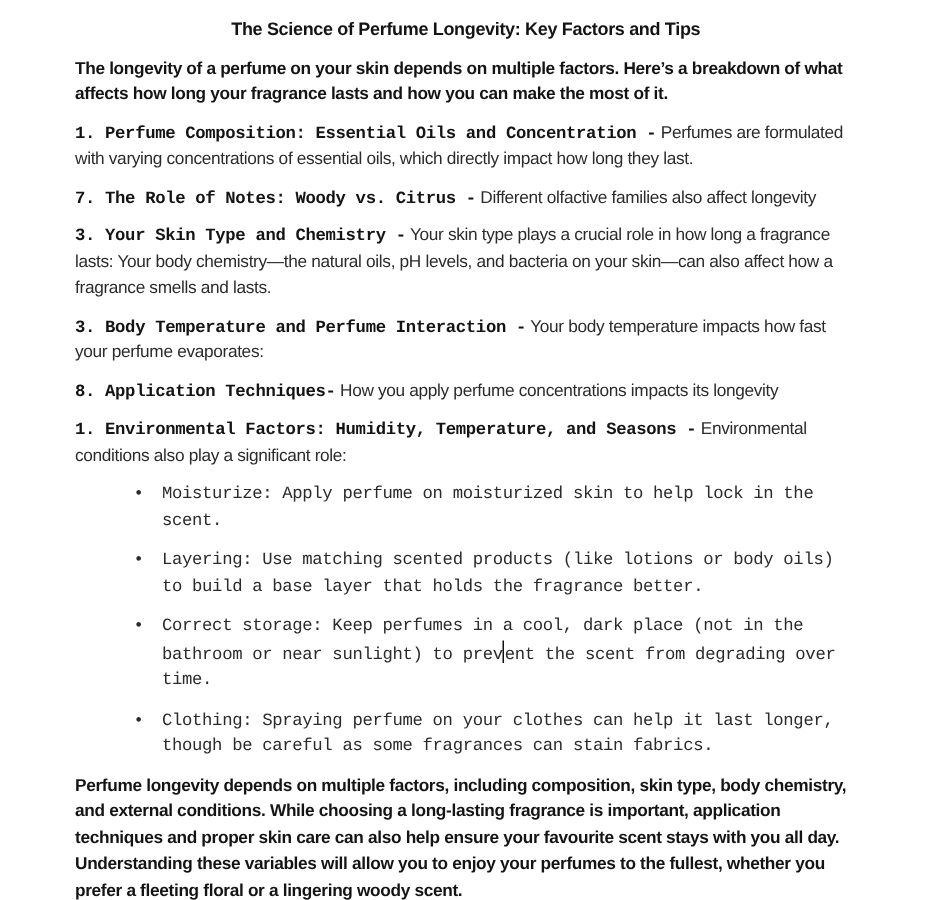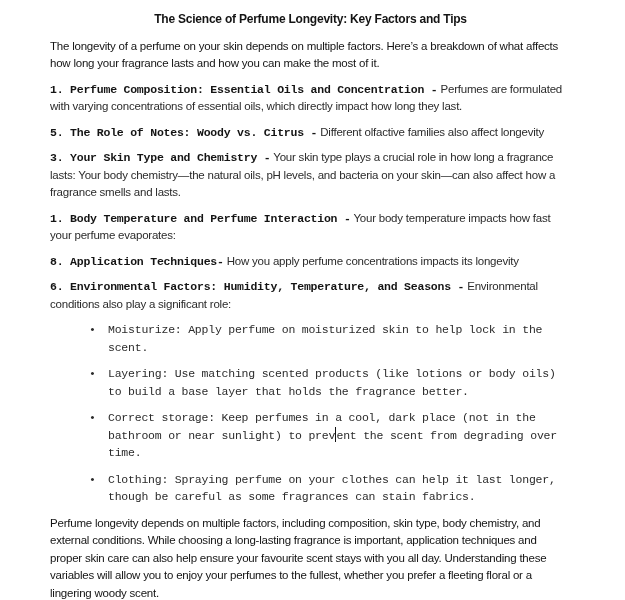--- a/index.html
+++ b/index.html
@@ -29,21 +29,21 @@
     font-weight: 700;
     color: #141414;
     text-align: center;
     margin: 0 0 9px 0;
     line-height: 17.5px;
   }
   p {
     margin: 0 0 8px 0;
   }
   .bold-para {
-    font-weight: 400;
+    font-weight: 700;
     color: #141414;
   }
   .sec-head {
     font-weight: 700;
     color: #141414;
     font-family: Liberation Mono, monospace;
   }
   ul.tips {
     list-style: none;
     margin: 0 0 8px 0;
@@ -74,29 +74,29 @@
 <body>
 
 <div class="page">
 
   <h1 class="doc-title">The Science of Perfume Longevity: Key Factors and Tips</h1>
 
   <p class="bold-para">The longevity of a perfume on your skin depends on multiple factors. Here’s a breakdown of what affects how long your fragrance lasts and how you can make the most of it.</p>
 
   <p><strong class="sec-head">1. Perfume Composition: Essential Oils and Concentration -</strong> <span>Perfumes are formulated with varying concentrations of essential oils, which directly impact how long they last.</span></p>
 
-  <p><strong class="sec-head">5. The Role of Notes: Woody vs. Citrus -</strong> <span>Different olfactive families also affect longevity</span></p>
+  <p><strong class="sec-head">7. The Role of Notes: Woody vs. Citrus -</strong> <span>Different olfactive families also affect longevity</span></p>
 
   <p><strong class="sec-head">3. Your Skin Type and Chemistry -</strong> <span>Your skin type plays a crucial role in how long a fragrance lasts: Your body chemistry—the natural oils, pH levels, and bacteria on your skin—can also affect how a fragrance smells and lasts.</span></p>
 
-  <p><strong class="sec-head">1. Body Temperature and Perfume Interaction -</strong> <span>Your body temperature impacts how fast your perfume evaporates:</span></p>
+  <p><strong class="sec-head">3. Body Temperature and Perfume Interaction -</strong> <span>Your body temperature impacts how fast your perfume evaporates:</span></p>
 
   <p><strong class="sec-head">8. Application Techniques-</strong> <span>How you apply perfume concentrations impacts its longevity</span></p>
 
-  <p><strong class="sec-head">6. Environmental Factors: Humidity, Temperature, and Seasons -</strong> <span>Environmental conditions also play a significant role:</span></p>
+  <p><strong class="sec-head">1. Environmental Factors: Humidity, Temperature, and Seasons -</strong> <span>Environmental conditions also play a significant role:</span></p>
 
 
   <ul class="tips">
     <li><span>Moisturize: Apply perfume on moisturized skin to help lock in the scent.</span></li>
     <li><span>Layering: Use matching scented products (like lotions or body oils) to build a base layer that holds the fragrance better.</span></li>
     <li><span>Correct storage: Keep perfumes in a cool, dark place (not in the bathroom or near sunlight) to prev</span><span class="caret"></span><span>ent the scent from degrading over time.</span></li>
     <li><span>Clothing: Spraying perfume on your clothes can help it last longer, though be careful as some fragrances can stain fabrics.</span></li>
   </ul>
 
   <p class="bold-para">Perfume longevity depends on multiple factors, including composition, skin type, body chemistry, and external conditions. While choosing a long-lasting fragrance is important, application techniques and proper skin care can also help ensure your favourite scent stays with you all day. Understanding these variables will allow you to enjoy your perfumes to the fullest, whether you prefer a fleeting floral or a lingering woody scent.</p>

